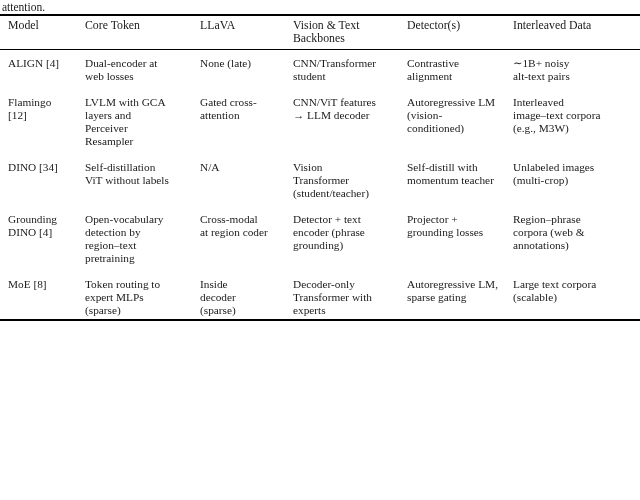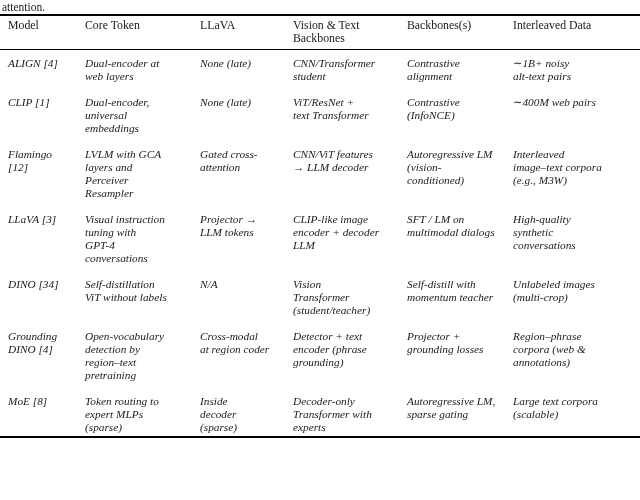--- a/index.html
+++ b/index.html
@@ -39,21 +39,20 @@
     padding: 3px 4px 4px 0;
     border-bottom: 1.5px solid #000000;
   }
   table.paper-table td {
     vertical-align: top;
     font-size: 11.3px;
     line-height: 13px;
     white-space: pre-line;
     padding: 0 4px 13px 0;
     overflow: visible;
-    font-style: italic;
   }
   table.paper-table th:first-child,
   table.paper-table td:first-child {
     padding-left: 8px;
   }
   table.paper-table tbody tr:first-child td {
     padding-top: 7px;
   }
   table.paper-table tbody tr:last-child td {
     padding-bottom: 2px;
@@ -74,83 +73,54 @@
       <col style="width:106px">
       <col style="width:127px">
     </colgroup>
     <thead>
       <tr>
         <th>Model</th>
         <th>Core Token</th>
         <th>LLaVA</th>
         <th>Vision &amp; Text
 Backbones</th>
-        <th>Backbones(s)</th>
+        <th>Detector(s)</th>
         <th>Interleaved Data</th>
       </tr>
     </thead>
     <tbody>
       <tr>
         <td>ALIGN [4]</td>
         <td>Dual-encoder at
-web layers</td>
+web losses</td>
         <td>None (late)</td>
         <td>CNN/Transformer
 student</td>
         <td>Contrastive
 alignment</td>
         <td>∼1B+ noisy
 alt-text pairs</td>
-      </tr>
-      <tr>
-        <td>CLIP [1]</td>
-        <td>Dual-encoder,
-universal
-embeddings</td>
-        <td>None (late)</td>
-        <td>ViT/ResNet +
-text Transformer</td>
-        <td>Contrastive
-(InfoNCE)</td>
-        <td>∼400M web pairs</td>
       </tr>
       <tr>
         <td>Flamingo
 [12]</td>
         <td>LVLM with GCA
 layers and
 Perceiver
 Resampler</td>
         <td>Gated cross-
 attention</td>
         <td>CNN/ViT features
 → LLM decoder</td>
         <td>Autoregressive LM
 (vision-
 conditioned)</td>
         <td>Interleaved
 image–text corpora
 (e.g., M3W)</td>
-      </tr>
-      <tr>
-        <td>LLaVA [3]</td>
-        <td>Visual instruction
-tuning with
-GPT-4
-conversations</td>
-        <td>Projector →
-LLM tokens</td>
-        <td>CLIP-like image
-encoder + decoder
-LLM</td>
-        <td>SFT / LM on
-multimodal dialogs</td>
-        <td>High-quality
-synthetic
-conversations</td>
       </tr>
       <tr>
         <td>DINO [34]</td>
         <td>Self-distillation
 ViT without labels</td>
         <td>N/A</td>
         <td>Vision
 Transformer
 (student/teacher)</td>
         <td>Self-distill with

